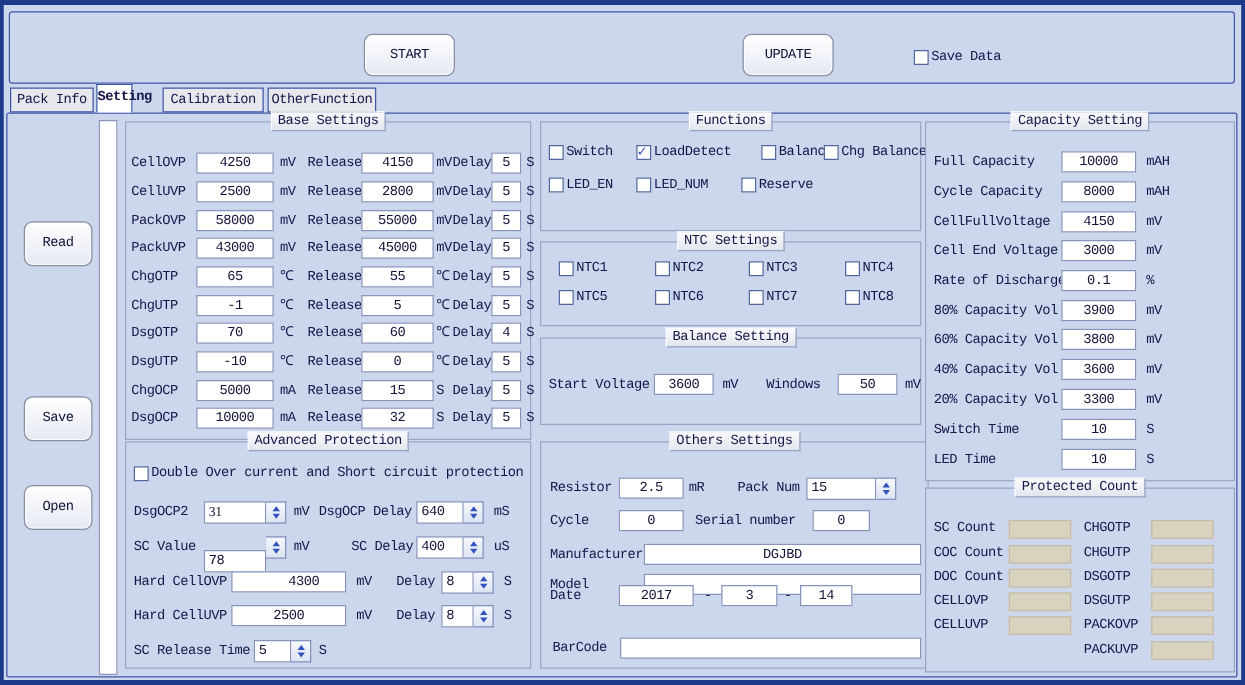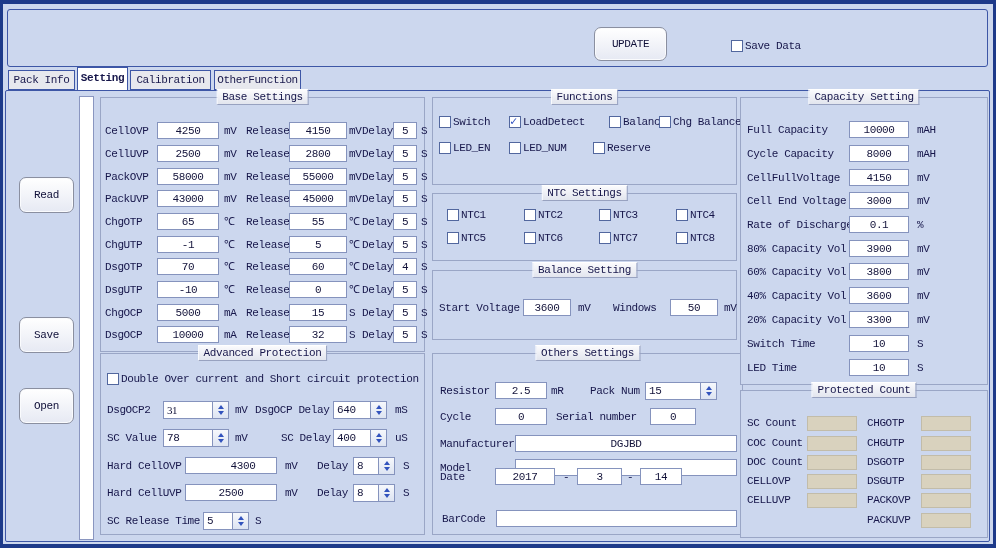--- a/index.html
+++ b/index.html
@@ -39,28 +39,29 @@
   .cnt{position:absolute;width:50px;height:15px;background:var(--beige);border:1px solid #c2bca9}
   .strip{position:absolute;background:#fff;border:1px solid #8a96c0}
 </style>
 </head>
 <body>
 
 <div class="window">
   <div class="inner"></div>
 
   <div class="panel" style="left:7px;top:9px;width:981px;height:58px"></div>
+  <button class="btn" style="left:291px;top:27px;width:73px;height:34px">START</button>
   <button class="btn" style="left:594px;top:27px;width:73px;height:34px">UPDATE</button>
   <div class="cbitem" style="left:731px;top:39px">
     <span class="checkbox"></span>
     <span class="lbl2">Save Data</span>
   </div>
 
   <div class="tab" style="left:8px;top:70px;width:67px;height:20px">Pack Info</div>
-  <div class="tab active" style="left:77px;top:67px;width:51px;height:23px">Setting</div>
+  <div class="tab active" style="left:77px;top:67px;width:29px;height:23px">Setting</div>
   <div class="tab" style="left:130px;top:70px;width:81px;height:20px">Calibration</div>
   <div class="tab" style="left:214px;top:70px;width:87px;height:20px">OtherFunction</div>
 
   <div class="panel" style="left:5px;top:90px;width:985px;height:452px;border-radius:2px"></div>
 
   <button class="btn" style="left:19px;top:177px;width:55px;height:36px">Read</button>
   <button class="btn" style="left:19px;top:317px;width:55px;height:36px">Save</button>
   <button class="btn" style="left:19px;top:388px;width:55px;height:36px">Open</button>
   <div class="strip" style="left:79px;top:96px;width:15px;height:444px"></div>
 
@@ -201,21 +202,21 @@
         <span class="spinbtn">
             <i class="tri-up"></i>
             <i class="tri-dn"></i>
           </span>
       </span>
       <span class="lbl" style="left:290px">mS</span>
     </div>
     <div class="row" style="top:75px">
       <span class="lbl" style="left:2px">SC Value</span>
       <span class="spin" style="left:58px">
-        <input style="width: 50px;" value="78">
+        <input style="width: 50px; margin-top: 11px;" value="78">
         <span class="spinbtn">
             <i class="tri-up"></i>
             <i class="tri-dn"></i>
           </span>
       </span>
       <span class="lbl" style="left:130px">mV</span>
       <span class="lbl" style="left:176px">SC Delay</span>
       <span class="spin" style="left:228px">
         <input style="width: 38px;" value="400">
         <span class="spinbtn">

